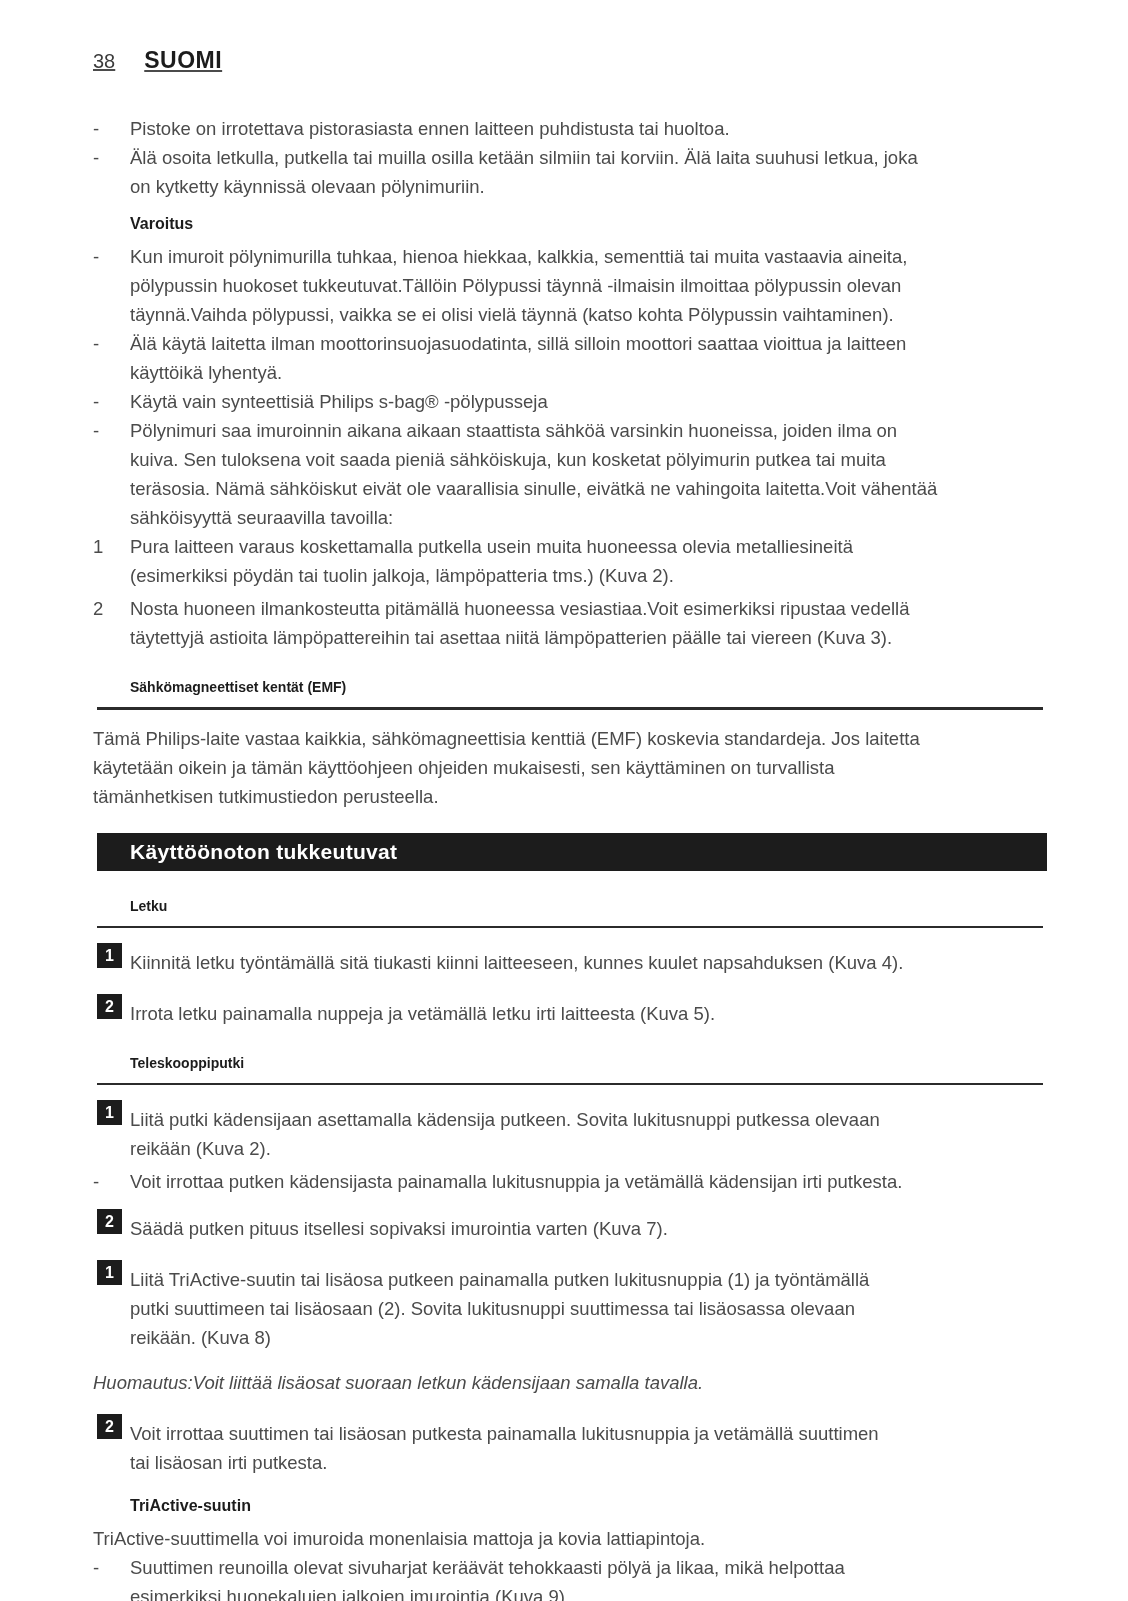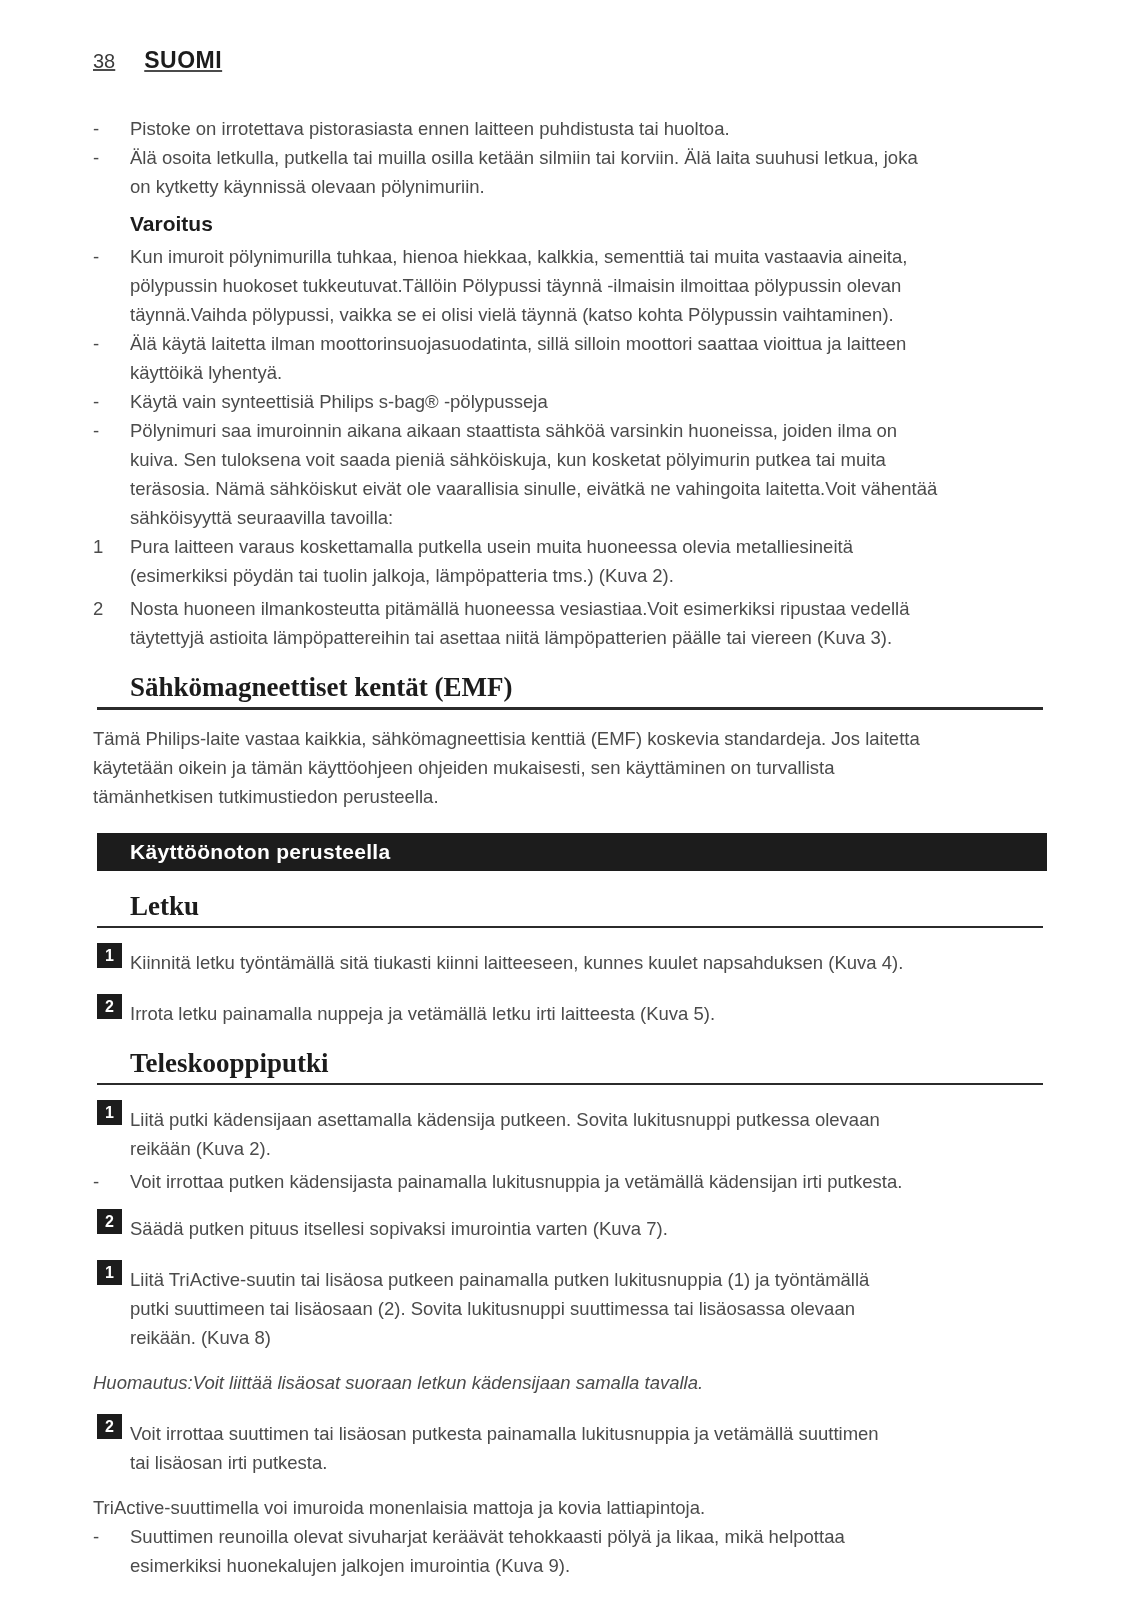--- a/index.html
+++ b/index.html
@@ -12,27 +12,27 @@
   
   .page-header { display:flex; align-items:baseline; margin-bottom:38px;text-decoration:underline; }
   .page-num { font-size:20px; color:#3c3c3c; }
   .page-lang { font-size:23px; font-weight:700; color:#1c1c1c; margin-left:29px; letter-spacing:0.5px; }
   
   .row { display:flex; align-items:flex-start; }
   .row .marker { flex:0 0 37px; color:#4b4b4b; }
   .row .text { flex:1; white-space:pre-line; }
   .dash-list { margin:0 0 10px 0; }
   
-  .h-bold { font-size:21px; line-height:26px; font-weight:700; color:#1c1c1c;
+  .h-bold { font-size:16px; line-height:26px; font-weight:700; color:#1c1c1c;
             margin:6px 0 5px 37px; }
   
   .h-rule { box-sizing:border-box; margin-left:4px; width:946px;
             padding:0 0 7px 33px; border-bottom:2px solid #2b2b2b;
-            font-size:27px; line-height:26px; font-weight:700; color:#1c1c1c;
-            margin-bottom:14px; margin-top:22px;font-family:Liberation Serif, serif; }
+            font-size:14px; line-height:26px; font-weight:700; color:#1c1c1c;
+            margin-bottom:14px; margin-top:22px; }
   .h-rule.thick { border-bottom-width:3px; }
   
   .para { white-space:pre-line; margin:0 0 22px 0; }
   .para.note { font-style:italic; margin:14px 0 16px 0; }
   
   .banner { box-sizing:border-box; margin:4px 0 18px 4px; width:950px; height:38px;
             background:#1c1c1c; color:#ffffff; font-size:21px; font-weight:700;
             line-height:38px; padding-left:33px; letter-spacing:0.3px; }
   
   .step { display:flex; align-items:flex-start; margin:0 0 16px 4px; }
@@ -102,21 +102,21 @@
   </div>
 
   <div class="h-rule thick">
     <span>Sähkömagneettiset kentät (EMF)</span>
   </div>
   <div class="para">Tämä Philips-laite vastaa kaikkia, sähkömagneettisia kenttiä (EMF) koskevia standardeja. Jos laitetta
 käytetään oikein ja tämän käyttöohjeen ohjeiden mukaisesti, sen käyttäminen on turvallista
 tämänhetkisen tutkimustiedon perusteella.</div>
 
   <div class="banner">
-    <span>Käyttöönoton perusteella</span>
+    <span>Käyttöönoton tukkeutuvat</span>
   </div>
 
   <div class="h-rule">
     <span>Letku</span>
   </div>
   <div class="step">
     <span class="badge">1</span>
     <span class="text">Kiinnitä letku työntämällä sitä tiukasti kiinni laitteeseen, kunnes kuulet napsahduksen (Kuva 4).</span>
   </div>
   <div class="step">
@@ -147,20 +147,21 @@
 putki suuttimeen tai lisäosaan (2). Sovita lukitusnuppi suuttimessa tai lisäosassa olevaan
 reikään.  (Kuva 8)</span>
   </div>
   <div class="para note">Huomautus:Voit liittää lisäosat suoraan letkun kädensijaan samalla tavalla.</div>
   <div class="step">
     <span class="badge">2</span>
     <span class="text">Voit irrottaa suuttimen tai lisäosan putkesta painamalla lukitusnuppia ja vetämällä suuttimen
 tai lisäosan irti putkesta.</span>
   </div>
 
+  <div class="h-bold">TriActive-suutin</div>
   <div class="para" style="margin-bottom:0;">TriActive-suuttimella voi imuroida monenlaisia mattoja ja kovia lattiapintoja.</div>
   <div class="dash-list">
     <div class="row">
       <span class="marker">-</span>
       <span class="text">Suuttimen reunoilla olevat sivuharjat keräävät tehokkaasti pölyä ja likaa, mikä helpottaa
 esimerkiksi huonekalujen jalkojen imurointia (Kuva 9).</span>
     </div>
 
   </div>
 

